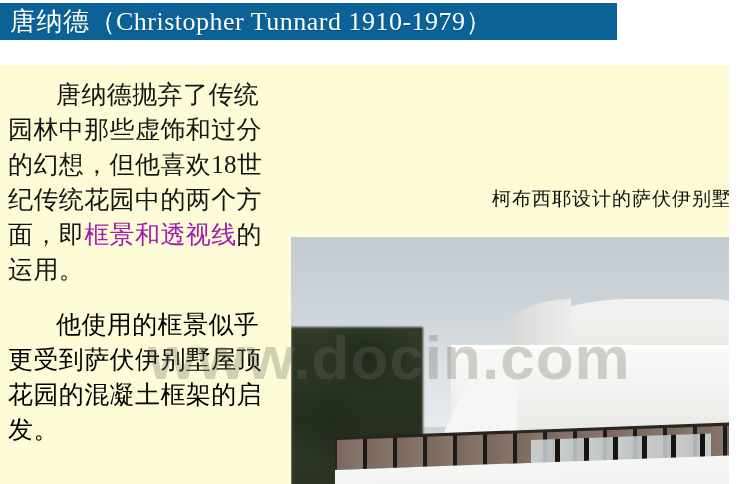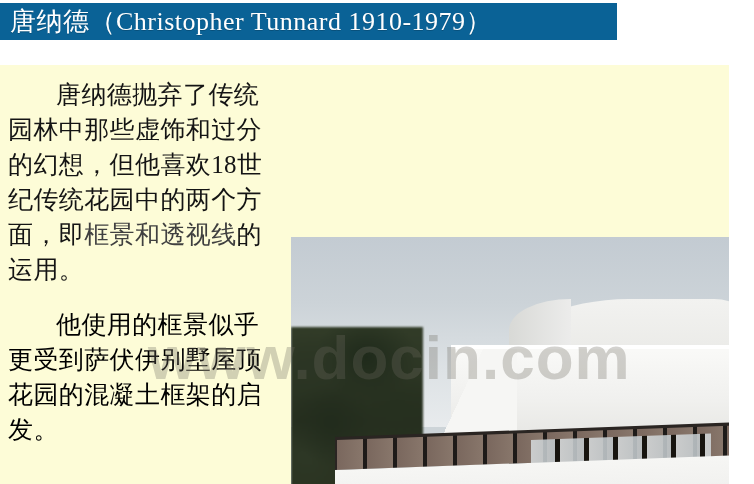--- a/index.html
+++ b/index.html
@@ -52,21 +52,21 @@
   }
   .para {
     font-family:"Liberation Serif", serif;
     font-size:25px;
     line-height:35px;
     letter-spacing:0.4px;
     text-indent:48px;
     color:#111111;
   }
   #para-1 { color:#141414; }
-  .hl-red { color:#404040; }
+  .hl-red { color:#a21caf; }
   #para-2 {
     margin-top:20px;
     color:#000000;
     text-indent:48px;
   }
 
   
   #photo-caption {
     position:absolute;
     left:492px; top:122px;
@@ -211,20 +211,21 @@
   </div>
 
   <div id="content-panel">
 
     <div id="text-column">
       <p class="para" id="para-1"><span>唐纳德抛弃了传统园林中那些虚饰和过分的幻想，但他喜欢18世纪传统花园中的两个方面，即</span><span class="hl-red">框景和透视线</span><span>的运用。</span></p>
 
       <p class="para" id="para-2">他使用的框景似乎更受到萨伏伊别墅屋顶花园的混凝土框架的启发。</p>
     </div>
 
+    <div id="photo-caption">柯布西耶设计的萨伏伊别墅</div>
 
     <div id="photo">
       <div class="ph" id="sky"></div>
       <div class="ph" id="trees-left"></div>
       <div class="ph" id="trees-right"></div>
 
       <div class="ph" id="solarium"></div>
       <div class="ph" id="solarium-shade"></div>
       <div class="ph" id="roof-wall"></div>
       <div class="ph" id="roof-wall-diag"></div>

